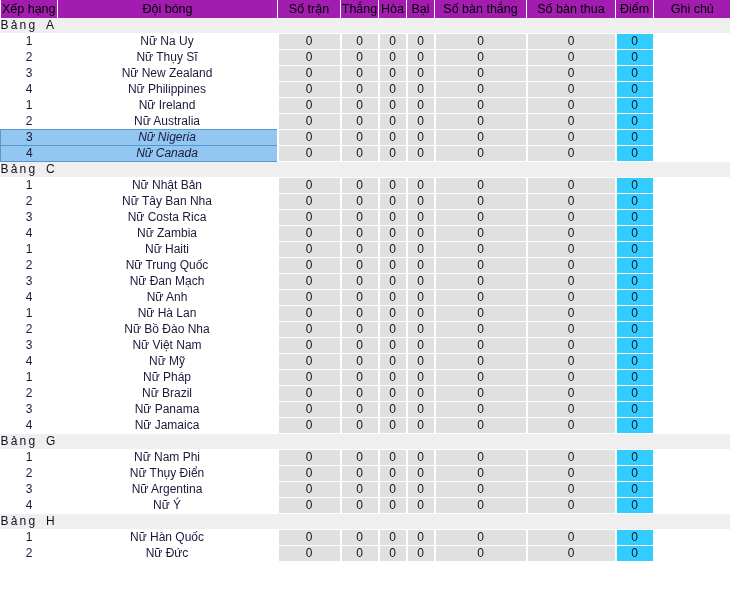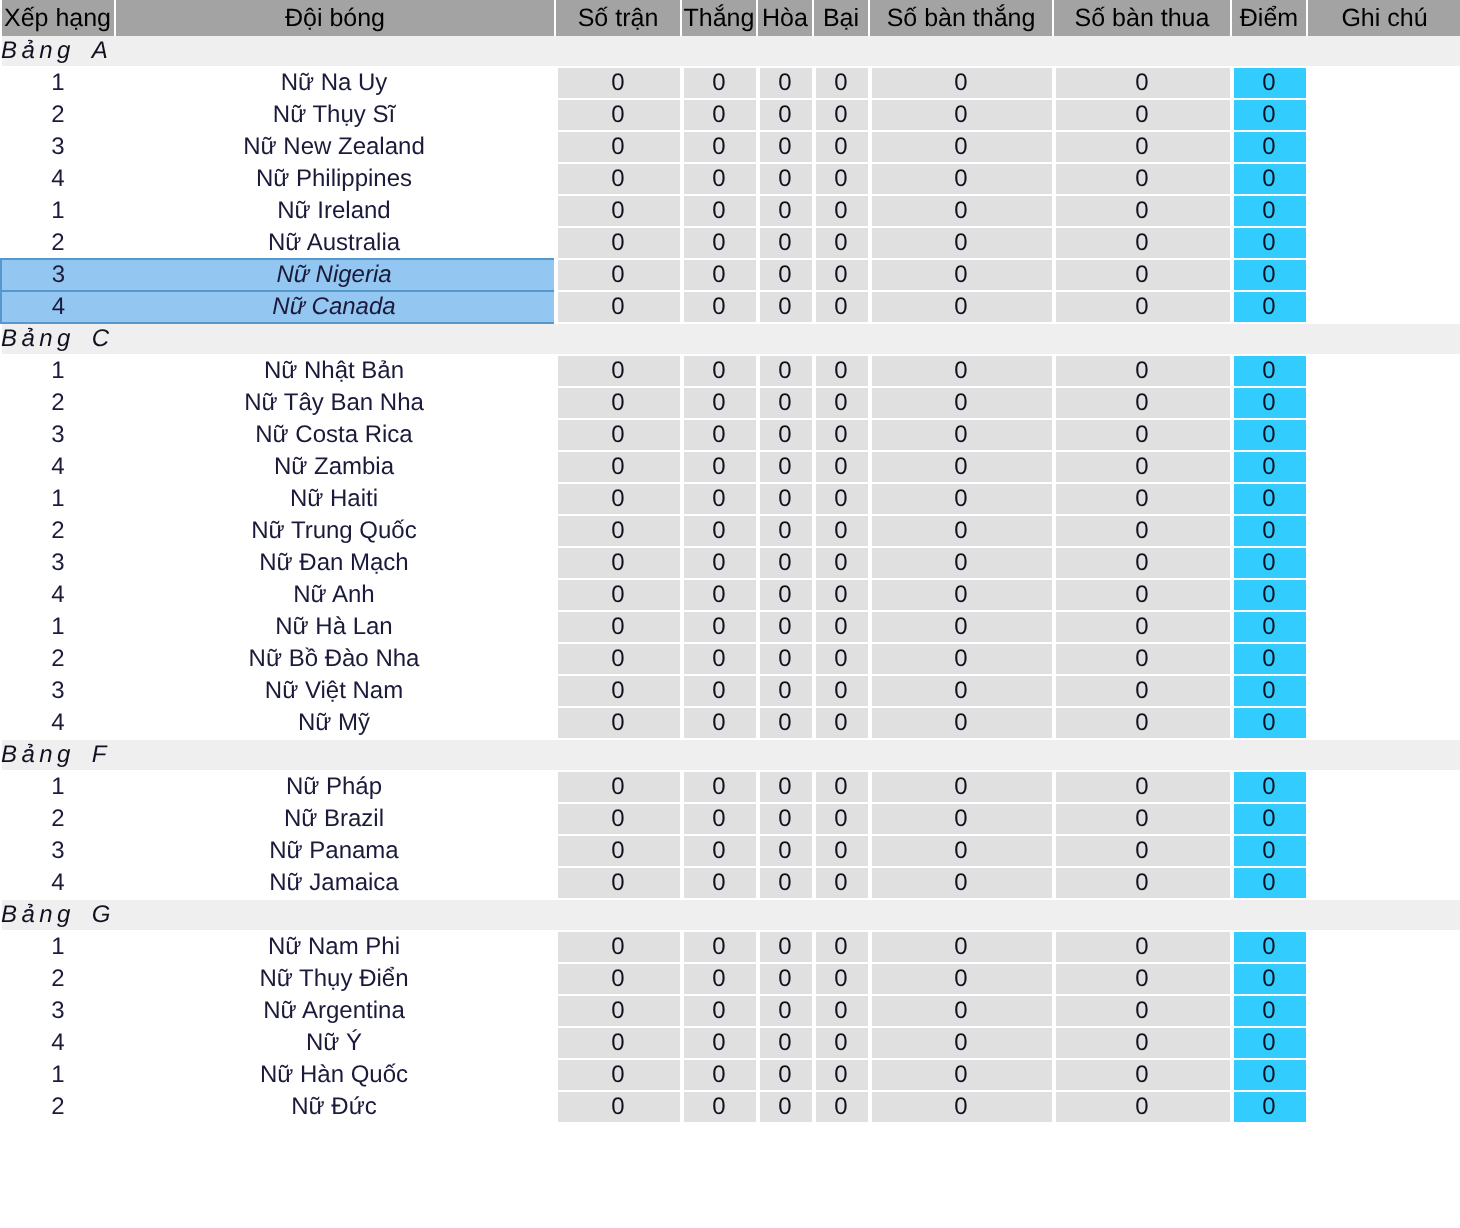--- a/index.html
+++ b/index.html
@@ -20,21 +20,21 @@
     table-layout: fixed;
   }
   #standings-table td, #standings-table th {
     padding: 0;
     margin: 0;
     font-weight: normal;
   }
 
   
   .hdr th {
-    background: #a3a3a3;
+    background: #a21caf;
     color: #000000;
     font-size: 12.5px;
     font-weight: bold;
     height: 18px;
     line-height: 18px;
     text-align: center;
     border-right: 1px solid #ffffff;
     white-space: nowrap;
     overflow: hidden;
   }
@@ -47,21 +47,20 @@
     line-height: 15px;
     font-size: 12px;
     font-weight: bold;
     color: #111122;
     border-bottom: 1px solid #ffffff;
   }
   .group-label {
     padding-left: 14px;
     letter-spacing: 2.2px;
     white-space: nowrap;
-    font-style: italic;
   }
   .group-label .grp-letter { letter-spacing: 0; margin-left: 3px; }
 
   
   .team-row td {
     height: 15px;
     line-height: 15px;
     font-size: 12px;
     text-align: center;
     background: #ffffff;
@@ -383,23 +382,20 @@
         <td class="team">Nữ Mỹ</td>
         <td class="stat">0</td>
         <td class="stat">0</td>
         <td class="stat">0</td>
         <td class="stat">0</td>
         <td class="stat">0</td>
         <td class="stat">0</td>
         <td class="points">0</td>
         <td class="note"></td>
       </tr>
-      <tr class="group-row">
-        <td colspan="10" class="group-label"><span>Bảng</span> <span class="grp-letter">F</span></td>
-      </tr>
       <tr class="team-row">
         <td class="rank">1</td>
         <td class="team">Nữ Pháp</td>
         <td class="stat">0</td>
         <td class="stat">0</td>
         <td class="stat">0</td>
         <td class="stat">0</td>
         <td class="stat">0</td>
         <td class="stat">0</td>
         <td class="points">0</td>
@@ -485,20 +481,23 @@
         <td class="team">Nữ Ý</td>
         <td class="stat">0</td>
         <td class="stat">0</td>
         <td class="stat">0</td>
         <td class="stat">0</td>
         <td class="stat">0</td>
         <td class="stat">0</td>
         <td class="points">0</td>
         <td class="note"></td>
       </tr>
+      <tr class="group-row">
+        <td colspan="10" class="group-label"><span>Bảng</span> <span class="grp-letter">H</span></td>
+      </tr>
       <tr class="team-row">
         <td class="rank">1</td>
         <td class="team">Nữ Hàn Quốc</td>
         <td class="stat">0</td>
         <td class="stat">0</td>
         <td class="stat">0</td>
         <td class="stat">0</td>
         <td class="stat">0</td>
         <td class="stat">0</td>
         <td class="points">0</td>

